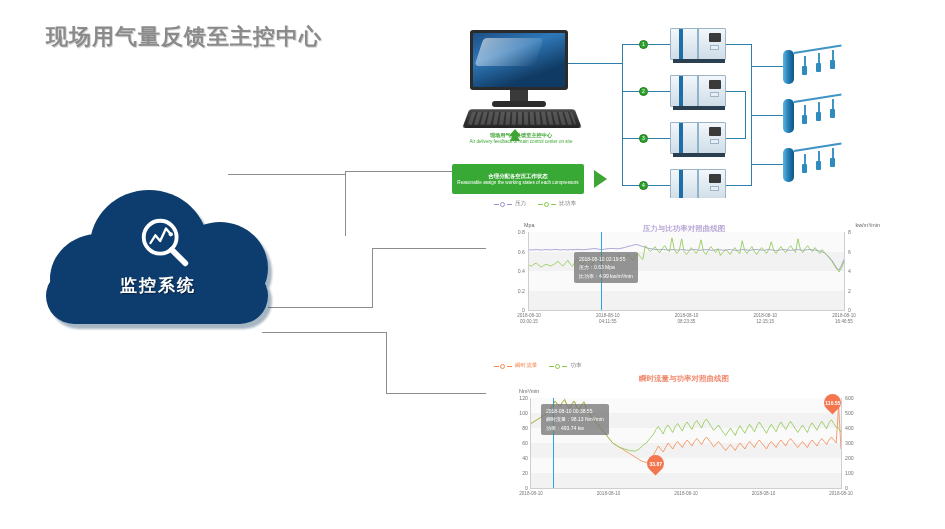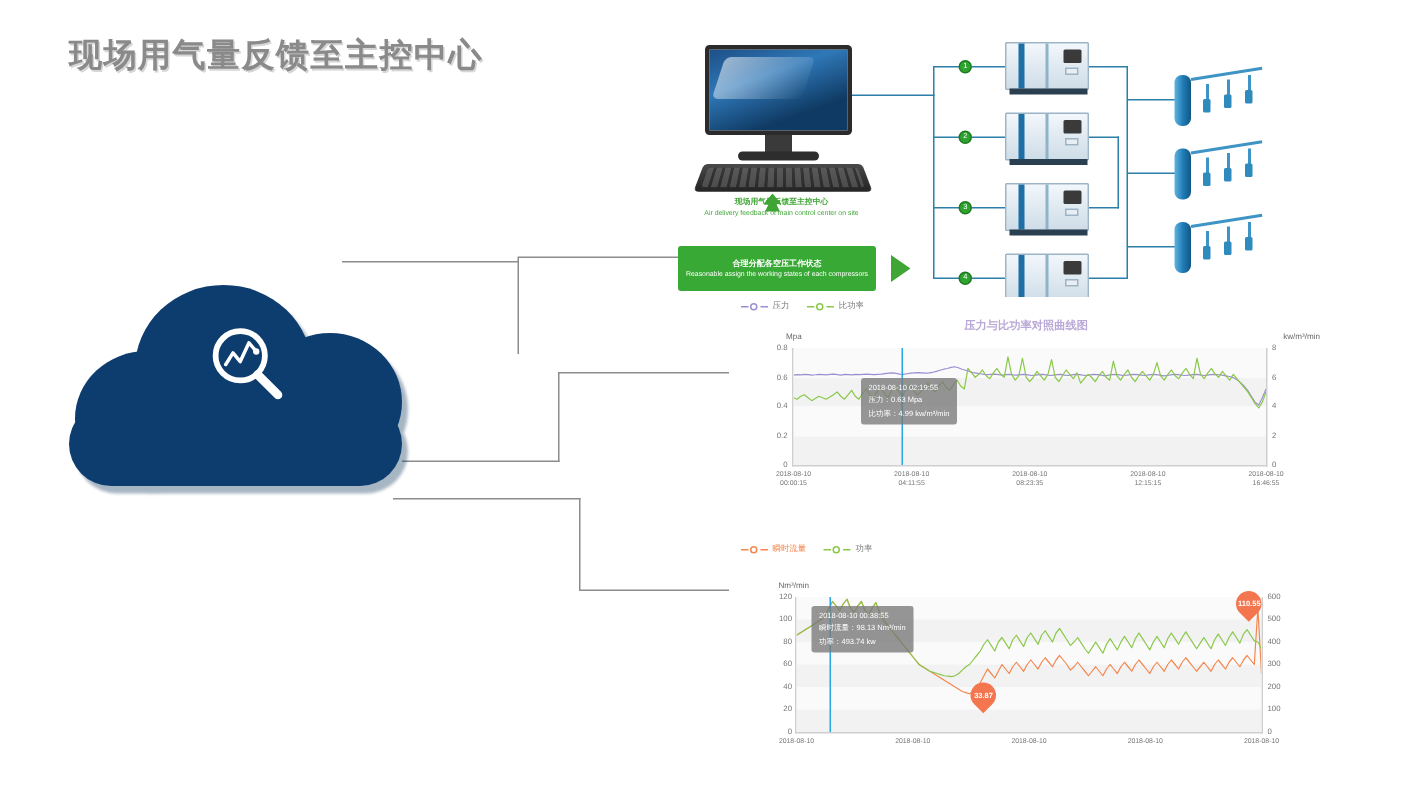--- a/index.html
+++ b/index.html
@@ -94,21 +94,21 @@
   .legend-sym{display:inline-block;width:18px;height:7px;position:relative;}
   .legend-sym::before,.legend-sym::after{content:"";position:absolute;top:3px;width:5px;
      height:1.4px;background:currentColor;}
   .legend-sym::before{left:0;}
   .legend-sym::after{right:0;}
   .legend-dot{position:absolute;left:6px;top:1px;width:5px;height:5px;border-radius:50%;
      border:1.4px solid currentColor;background:#fff;box-sizing:border-box;}
   .legend-label{font-size:5.6px;}
 
   .chart-title{position:absolute;width:100%;text-align:center;font-size:7.5px;font-weight:bold;}
-  #chart1 .chart-title{top:14px;color:#b9a9d6;}
+  #chart1 .chart-title{top:26px;color:#b9a9d6;}
   #chart2 .chart-title{top:14px;color:#f08a6e;}
 
   .axis-unit{position:absolute;font-size:5.4px;color:#666;}
   .plot{position:absolute;overflow:hidden;}
   #plot1{left:43px;top:34px;width:315px;height:78px;}
   #plot2{left:45px;top:38px;width:310px;height:90px;}
   .band{position:absolute;left:0;width:100%;background:#f4f4f4;}
   .yt{position:absolute;right:0;font-size:5.2px;color:#777;text-align:right;
       transform:translateY(-50%);white-space:nowrap;}
   .ytr{position:absolute;left:0;font-size:5.2px;color:#777;text-align:left;
@@ -154,20 +154,21 @@
       <div class="cloud-lobe cl-b"></div>
     <div class="cloud-lobe cl-c"></div>
       <div class="cloud-lobe cl-base"></div>
   </div>
   <svg id="mag-icon" viewBox="0 0 60 60">
     <circle cx="25" cy="24" r="17" fill="none" stroke="#ffffff" stroke-width="4"></circle>
     <polyline points="15,30 20,22 25,28 31,15 36,21" fill="none" stroke="#ffffff" stroke-width="2.4" stroke-linecap="round" stroke-linejoin="round"></polyline>
     <circle cx="36" cy="21" r="2.2" fill="#ffffff"></circle>
     <line x1="37" y1="37" x2="51" y2="51" stroke="#ffffff" stroke-width="6" stroke-linecap="round"></line>
   </svg>
+  <div id="cloud-label">监控系统</div>
 </div>
 
 <div id="diagram">
 
   <div class="monitor-body">
     <div class="monitor-gloss"></div>
   </div>
   <div class="monitor-neck"></div>
   <div class="monitor-base"></div>
   <div class="keyboard">
@@ -355,20 +356,21 @@
       <span class="legend-label" style="color:#f4874f">瞬时流量</span>
     </div>
     <div class="legend-item">
       <span class="legend-sym" style="color:#8ac84a">
         <span class="legend-dot" style="color:#8ac84a"></span>
         </span>
       <span class="legend-label" style="color:#777">功率</span>
     </div>
   </div>
 
+  <div class="chart-title">瞬时流量与功率对照曲线图</div>
   <div class="axis-unit" style="left:33px;top:28px;">Nm³/min</div>
 
   <div class="axis-line" style="left:44px;top:38px;width:1px;height:91px;"></div>
   <div class="axis-line" style="left:355px;top:38px;width:1px;height:91px;"></div>
   <div class="axis-line" style="left:44px;top:128px;width:312px;height:1px;"></div>
 
   <div class="plot" id="plot2">
     <div class="band" style="top:0;height:15px;background:#fafafa;"></div>
     <div class="band" style="top:15px;height:15px;background:#f2f2f2;"></div>
     <div class="band" style="top:30px;height:15px;background:#fafafa;"></div>

